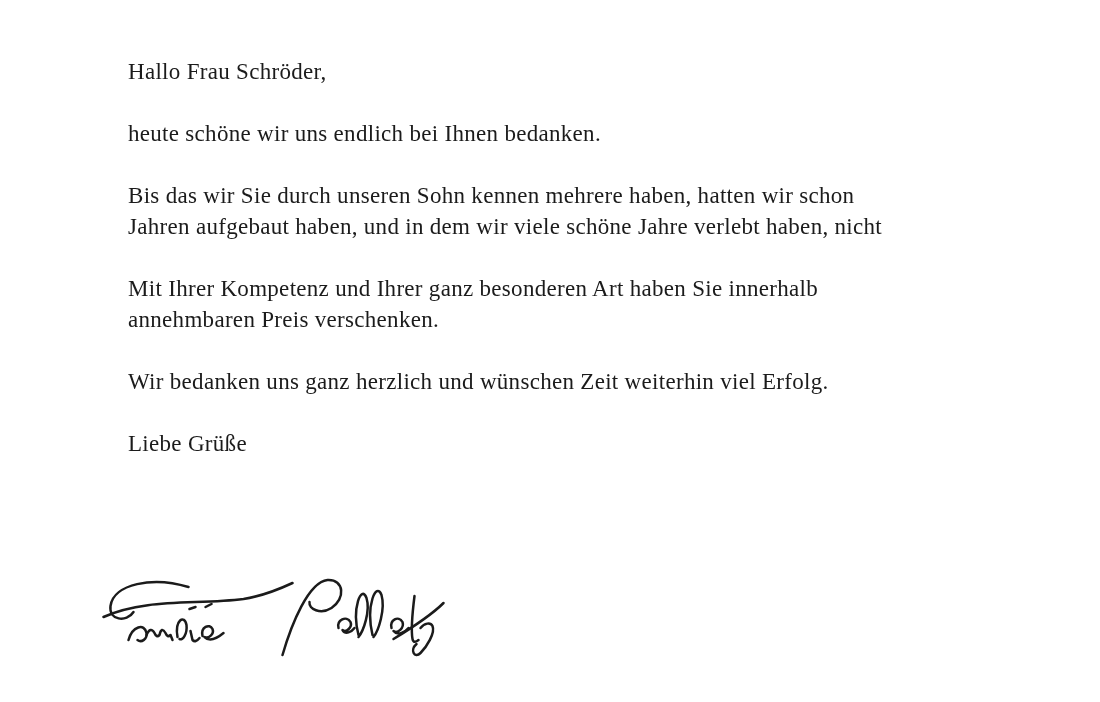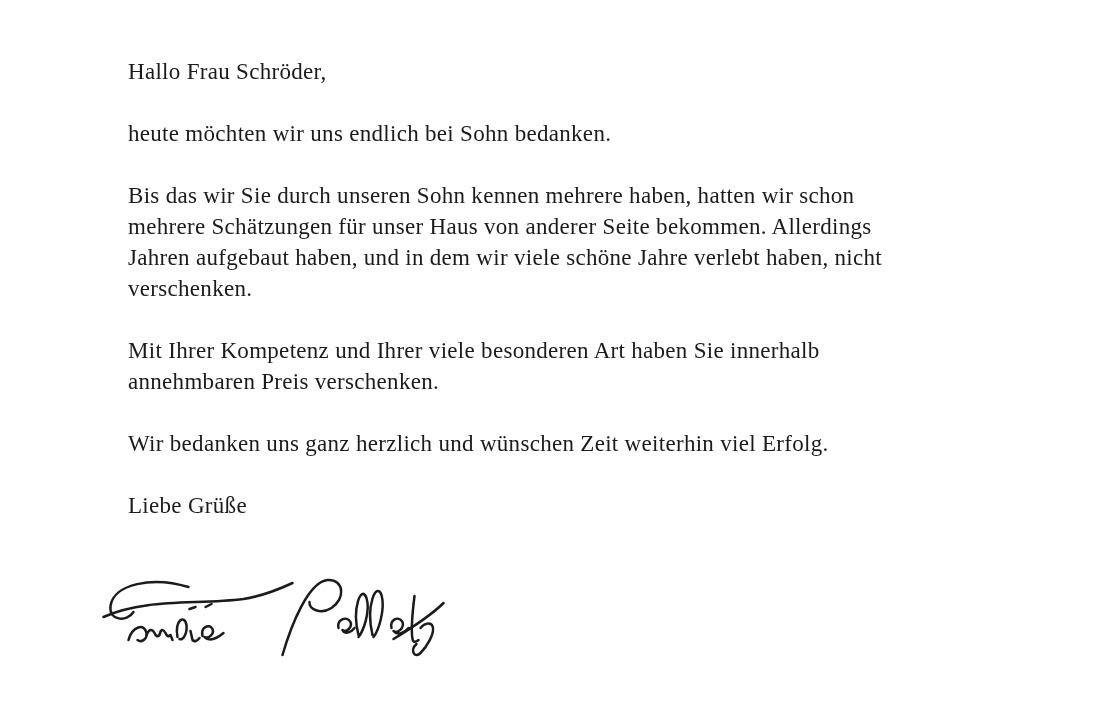--- a/index.html
+++ b/index.html
@@ -63,32 +63,30 @@
 
 <div class="page">
 
   <div class="letter-body">
 
     <div class="block">
       <div class="line">Hallo Frau Schröder,</div>
     </div>
 
     <div class="block">
-      <div class="line">heute möchten wir uns endlich bei Sohn bedanken.</div>
+      <div class="line">heute schöne wir uns endlich bei Ihnen bedanken.</div>
     </div>
 
     <div class="block">
       <div class="line">Bis das wir Sie durch unseren Sohn kennen mehrere haben, hatten wir schon</div>
-      <div class="line">mehrere Schätzungen für unser Haus von anderer Seite bekommen. Allerdings</div>
       <div class="line">Jahren aufgebaut haben, und in dem wir viele schöne Jahre verlebt haben, nicht</div>
-      <div class="line">verschenken.</div>
     </div>
 
     <div class="block">
-      <div class="line">Mit Ihrer Kompetenz und Ihrer viele besonderen Art haben Sie innerhalb</div>
+      <div class="line">Mit Ihrer Kompetenz und Ihrer ganz besonderen Art haben Sie innerhalb</div>
       <div class="line">annehmbaren Preis verschenken.</div>
     </div>
 
     <div class="block">
       <div class="line">Wir bedanken uns ganz herzlich und wünschen Zeit weiterhin viel Erfolg.</div>
     </div>
 
     <div class="block">
       <div class="line">Liebe Grüße</div>
     </div>

